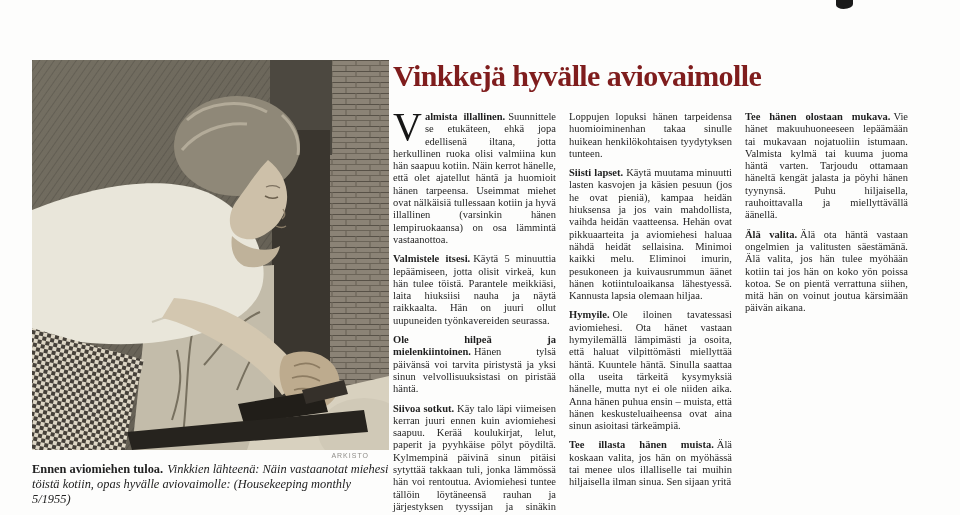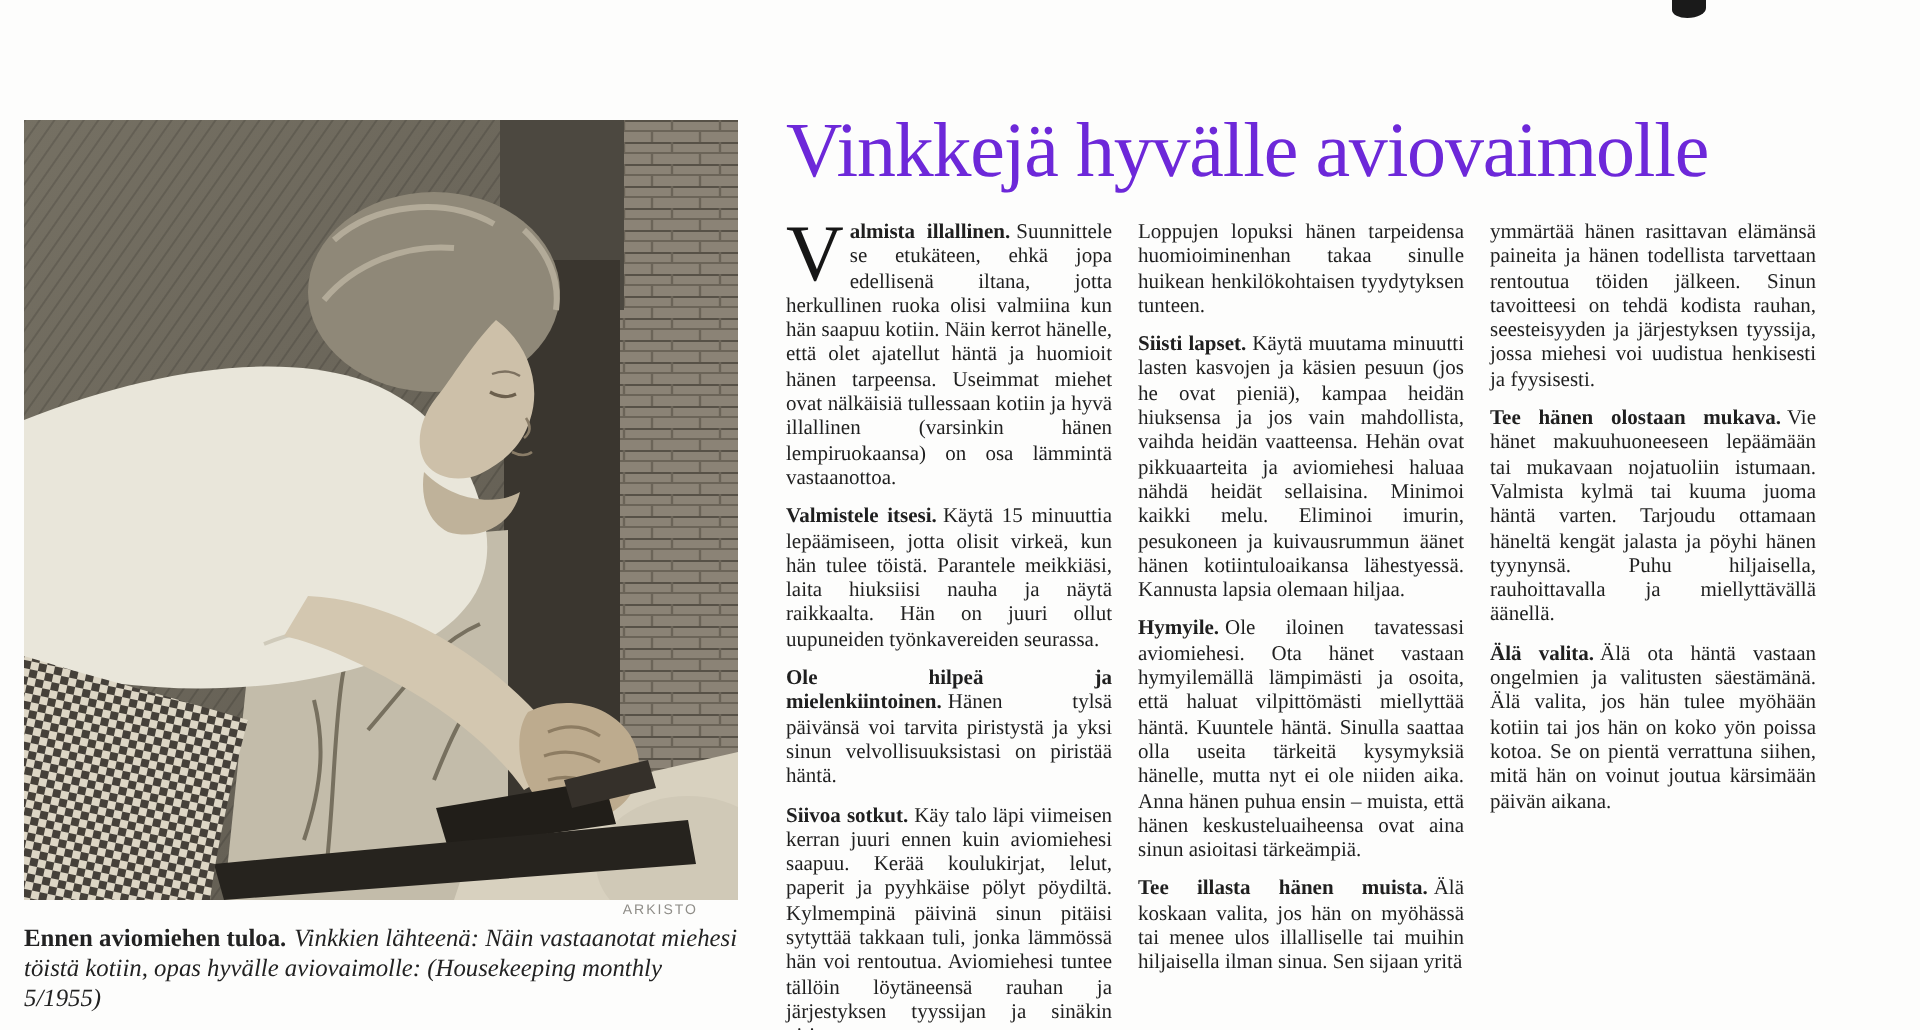--- a/index.html
+++ b/index.html
@@ -5,33 +5,33 @@
   html,body{margin:0;padding:0;}
   body{
     width:960px;height:515px;position:relative;overflow:hidden;
     background:#fdfdfc;color:#1b1b1b;
     font-family:"Liberation Serif", serif;
   }
   
   .smudge{position:absolute;left:836px;top:0;width:17px;height:9px;
     background:#1a1a1a;border-radius:0 0 55% 45%;}
   
-  .photo-figure{position:absolute;left:12px;top:60px;width:357px;}
+  .photo-figure{position:absolute;left:32px;top:60px;width:357px;}
   .photo-frame{width:357px;height:390px;overflow:hidden;background:#6c675c;}
   .photo-frame svg{display:block;}
   .credit{height:10px;margin-top:1px;padding-right:20px;
     font-family:"Liberation Sans", sans-serif;font-size:7px;line-height:10px;
     letter-spacing:1px;color:#8f8d88;text-align:right;}
   .caption{font-size:12.4px;line-height:15px;margin-top:1px;color:#222;}
   .caption .cap-lead{font-weight:700;margin-right:4px;}
   .caption .cap-text{font-style:italic;}
   
   .article{position:absolute;left:393px;top:54px;width:516px;}
-  .headline{margin:0 0 14px 0;font-size:39px;line-height:43px;font-weight:400;
-    letter-spacing:-0.6px;white-space:nowrap;color:#6d28d9;}
+  .headline{margin:0 0 14px 0;font-size:30px;line-height:43px;font-weight:700;
+    letter-spacing:-0.6px;white-space:nowrap;color:#7f1d1d;}
   .columns{display:flex;gap:13px;}
   .col{width:163px;text-align:justify;font-size:10.5px;line-height:12.3px;color:#1f1f1f;}
   .para{margin:0 0 7px 0;}
   .para:last-child{margin-bottom:0;}
   .lead{font-weight:700;margin-right:3px;}
   .dropcap{float:left;font-size:40px;line-height:30px;padding:1px 3px 0 0;
     font-weight:400;color:#161616;}
 </style>
 </head>
 <body>
@@ -104,21 +104,21 @@
 
 <div class="article">
   <h1 class="headline">Vinkkejä hyvälle aviovaimolle</h1>
   <div class="columns">
 
     <div class="col">
       <p class="para">
         <span class="dropcap">V</span><span class="lead">almista illallinen.</span><span>Suunnittele se etukäteen, ehkä jopa edellisenä iltana, jotta herkullinen ruoka olisi valmiina kun hän saapuu kotiin. Näin kerrot hänelle, että olet ajatellut häntä ja huomioit hänen tarpeensa. Useimmat miehet ovat nälkäisiä tullessaan kotiin ja hyvä illallinen (varsinkin hänen lempiruokaansa) on osa lämmintä vastaanottoa.</span>
       </p>
       <p class="para">
-        <span class="lead">Valmistele itsesi.</span><span>Käytä 15 minuuttia lepäämiseen, jotta olisit virkeä, kun hän tulee töistä. Parantele meikkiäsi, laita hiuksiisi nauha ja näytä raikkaalta. Hän on juuri ollut uupuneiden työnkavereiden seurassa.</span>
+        <span class="lead">Valmistele itsesi.</span><span>Käytä 5 minuuttia lepäämiseen, jotta olisit virkeä, kun hän tulee töistä. Parantele meikkiäsi, laita hiuksiisi nauha ja näytä raikkaalta. Hän on juuri ollut uupuneiden työnkavereiden seurassa.</span>
       </p>
       <p class="para">
         <span class="lead">Ole hilpeä ja mielenkiintoinen.</span><span>Hänen tylsä päivänsä voi tarvita piristystä ja yksi sinun velvollisuuksistasi on piristää häntä.</span>
       </p>
       <p class="para">
         <span class="lead">Siivoa sotkut.</span><span>Käy talo läpi viimeisen kerran juuri ennen kuin aviomiehesi saapuu. Kerää koulukirjat, lelut, paperit ja pyyhkäise pölyt pöydiltä. Kylmempinä päivinä sinun pitäisi sytyttää takkaan tuli, jonka lämmössä hän voi rentoutua. Aviomiehesi tuntee tällöin löytäneensä rauhan ja järjestyksen tyyssijan ja sinäkin piristyt.</span>
       </p>
     </div>
 
     <div class="col">
@@ -131,23 +131,20 @@
       <p class="para">
         <span class="lead">Hymyile.</span><span>Ole iloinen tavatessasi aviomiehesi. Ota hänet vastaan hymyilemällä lämpimästi ja osoita, että haluat vilpittömästi miellyttää häntä. Kuuntele häntä. Sinulla saattaa olla useita tärkeitä kysymyksiä hänelle, mutta nyt ei ole niiden aika. Anna hänen puhua ensin – muista, että hänen keskusteluaiheensa ovat aina sinun asioitasi tärkeämpiä.</span>
       </p>
       <p class="para">
         <span class="lead">Tee illasta hänen muista.</span><span>Älä koskaan valita, jos hän on myöhässä tai menee ulos illalliselle tai muihin hiljaisella ilman sinua. Sen sijaan yritä</span>
       </p>
     </div>
 
     <div class="col">
       <p class="para">
-        <span>ymmärtää hänen rasittavan elämänsä paineita ja hänen todellista tarvettaan rentoutua töiden jälkeen. Sinun tavoitteesi on tehdä kodista rauhan, seesteisyyden ja järjestyksen tyyssija, jossa miehesi voi uudistua henkisesti ja fyysisesti.</span>
-      </p>
-      <p class="para">
         <span class="lead">Tee hänen olostaan mukava.</span><span>Vie hänet makuuhuoneeseen lepäämään tai mukavaan nojatuoliin istumaan. Valmista kylmä tai kuuma juoma häntä varten. Tarjoudu ottamaan häneltä kengät jalasta ja pöyhi hänen tyynynsä. Puhu hiljaisella, rauhoittavalla ja miellyttävällä äänellä.</span>
       </p>
       <p class="para">
         <span class="lead">Älä valita.</span><span>Älä ota häntä vastaan ongelmien ja valitusten säestämänä. Älä valita, jos hän tulee myöhään kotiin tai jos hän on koko yön poissa kotoa. Se on pientä verrattuna siihen, mitä hän on voinut joutua kärsimään päivän aikana.</span>
       </p>
     </div>
 
   </div>
 </div>
 

